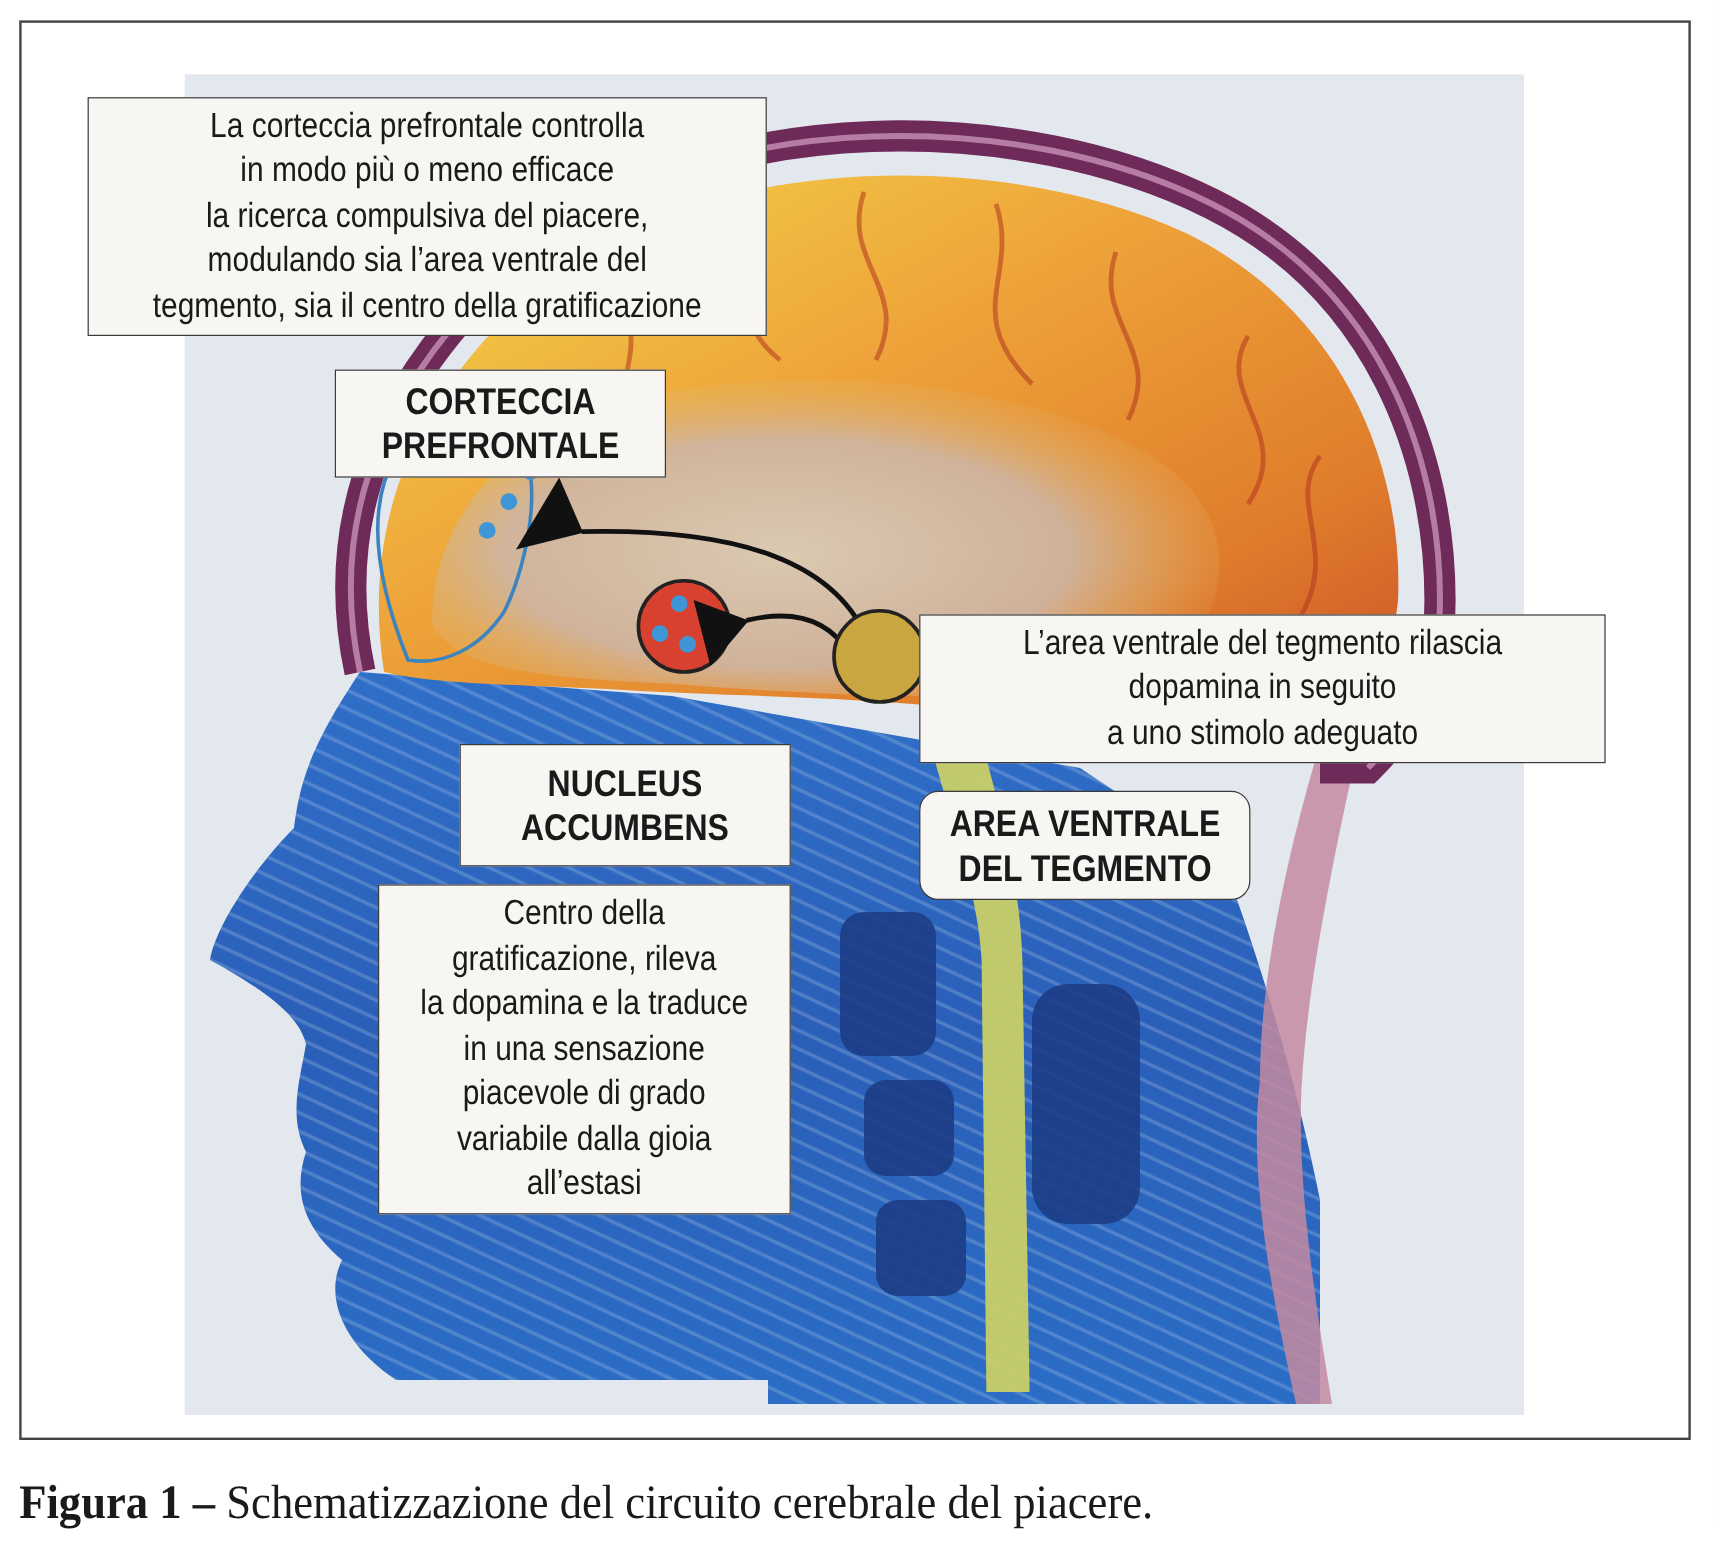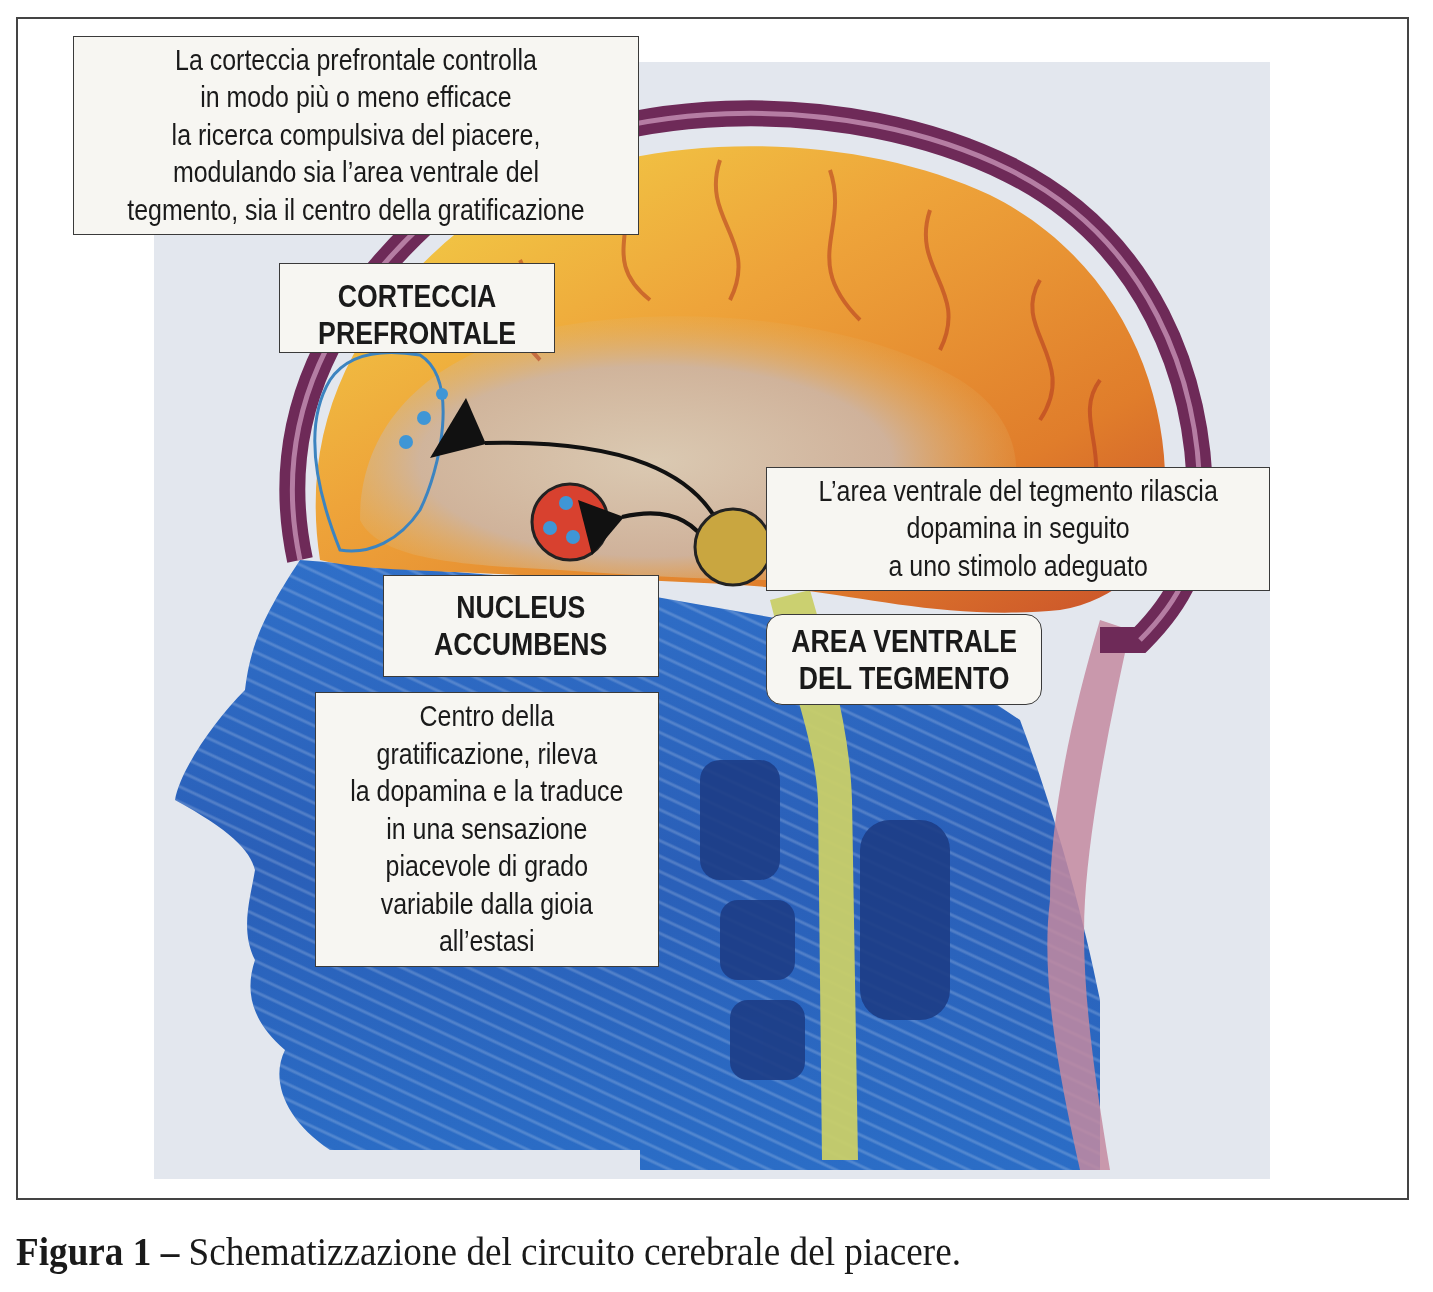--- a/index.html
+++ b/index.html
@@ -10,21 +10,21 @@
   }
   .scan-bg {
     position: absolute; left: 154px; top: 62px; width: 1116px; height: 1117px;
     background: #e3e7ee;
   }
   svg.scan { position: absolute; left: 0; top: 0; width: 1433px; height: 1292px; }
   .label {
     position: absolute; background: #f7f6f2; border: 1.5px solid #3a3a3a;
     box-sizing: border-box; color: #1a1a1a; text-align: center;
     font-family: "Liberation Sans", sans-serif;
-    display: flex; flex-direction: column; justify-content: center; align-items: center;
+    display: flex; flex-direction: column; justify-content: center; align-items: center; margin-top: 45px;
   }
   .label .line { display: block; white-space: nowrap; }
   .desc { font-size: 29px; line-height: 37.5px; transform: scaleX(0.86); }
   .title { font-size: 31px; line-height: 37px; font-weight: bold; transform: scaleX(0.86); }
   .label .inner { display: block; }
   .caption {
     position: absolute; left: 16px; top: 1228px;
     font-family: "Liberation Serif", serif; font-size: 40px; color: #1a1a1a;
     white-space: nowrap; transform: scaleX(0.93); transform-origin: left center;
   }
@@ -134,28 +134,28 @@
 <div class="label" style="left:73px; top:36px; width:566px; height:199px;">
   <div class="inner desc">
     <span class="line">La corteccia prefrontale controlla</span>
     <span class="line">in modo più o meno efficace</span>
     <span class="line">la ricerca compulsiva del piacere,</span>
     <span class="line">modulando sia l’area ventrale del</span>
     <span class="line">tegmento, sia il centro della gratificazione</span>
   </div>
 </div>
 
-<div class="label" style="left:279px; top:263px; width:276px; height:90px;justify-content:flex-end;">
+<div class="label" style="left:279px; top:263px; width:276px; height:90px;">
   <div class="inner title">
     <span class="line">CORTECCIA</span>
     <span class="line">PREFRONTALE</span>
   </div>
 </div>
 
-<div class="label" style="left:766px; top:467px; width:504px; height:124px;">
+<div class="label" style="left:766px; top:467px; width:572px; height:124px;">
   <div class="inner desc">
     <span class="line">L’area ventrale del tegmento rilascia</span>
     <span class="line">dopamina in seguito</span>
     <span class="line">a uno stimolo adeguato</span>
   </div>
 </div>
 
 <div class="label" style="left:383px; top:575px; width:276px; height:102px;">
   <div class="inner title">
     <span class="line">NUCLEUS</span>

